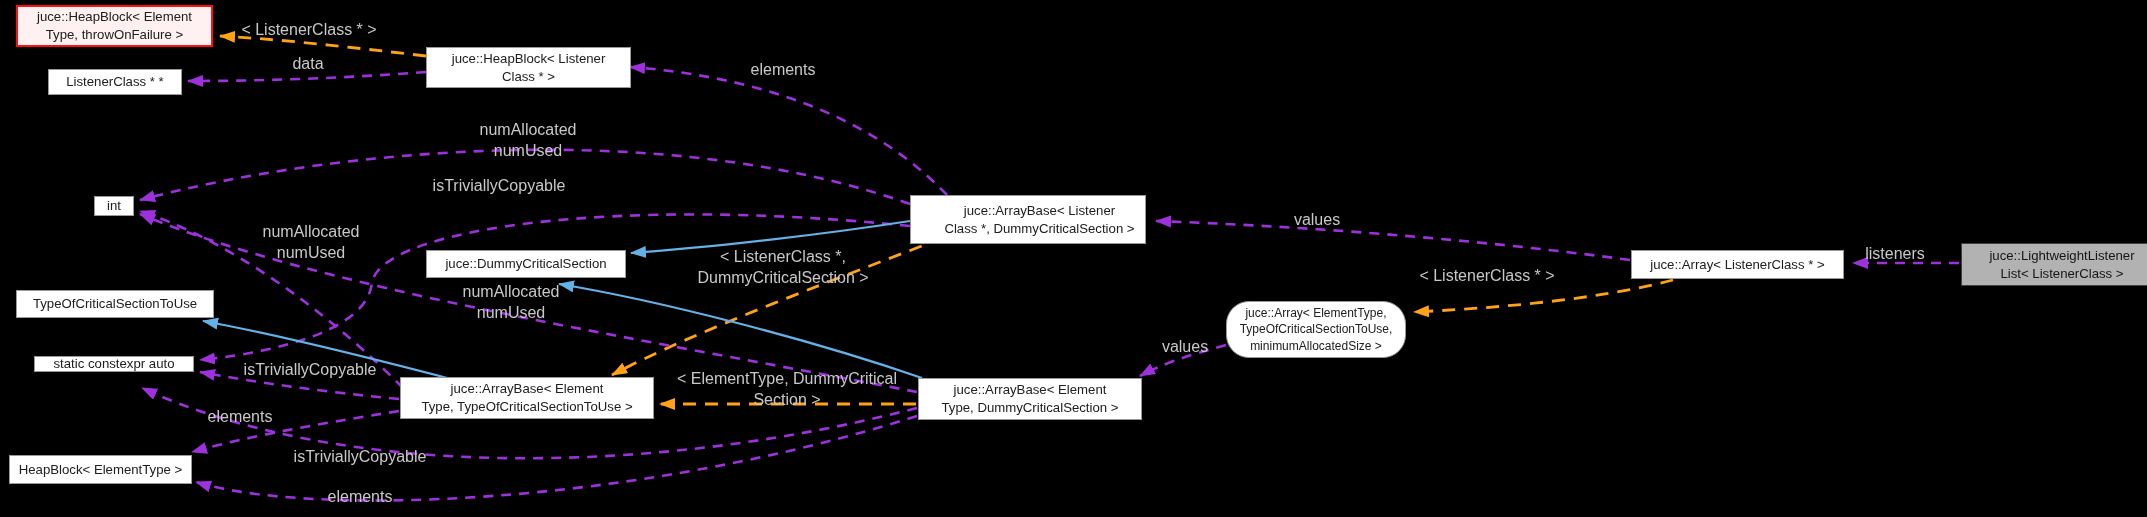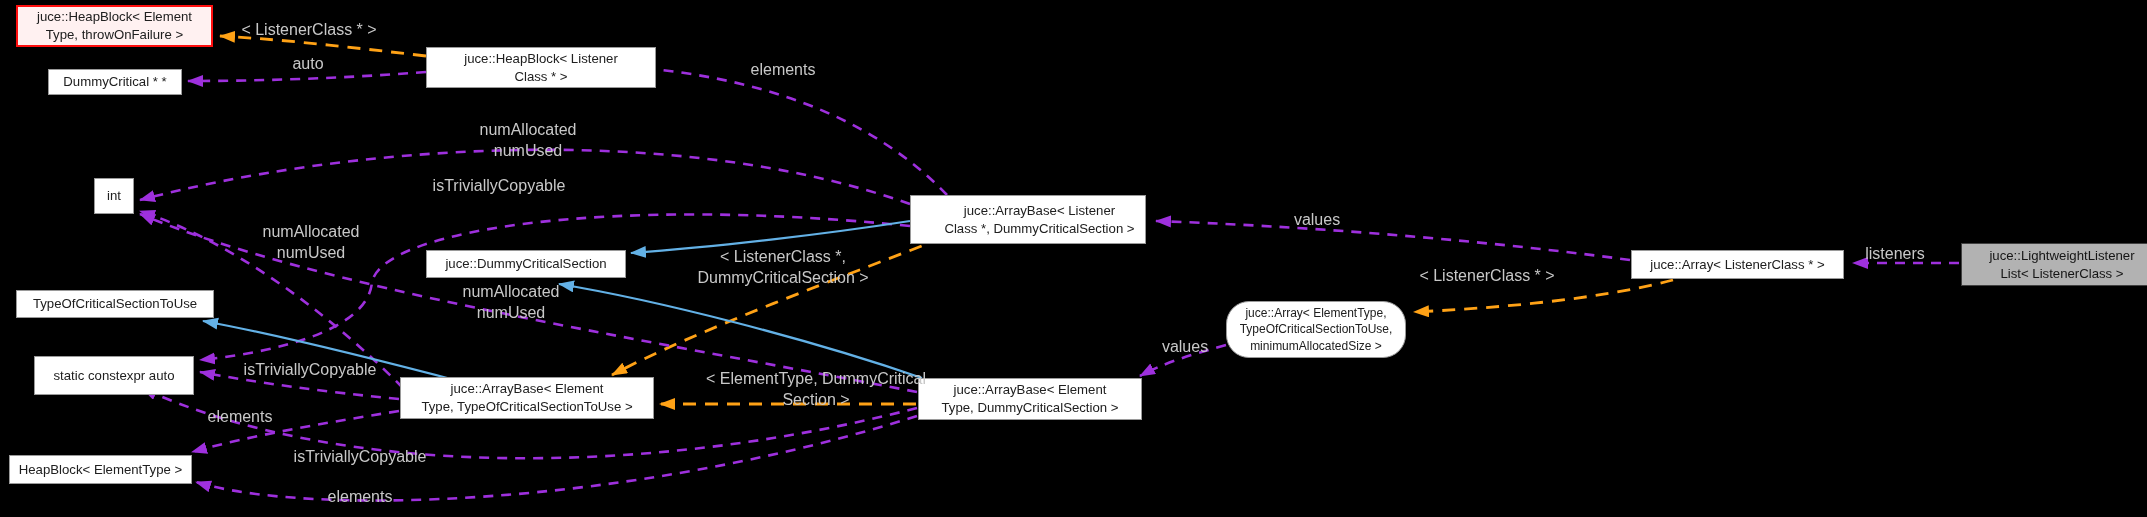--- a/index.html
+++ b/index.html
@@ -63,58 +63,58 @@
         <path d="M 910,404 L 654,404" class="edge template" marker-end="url(#arrow-template)"></path>
         <path d="M 916,378 C 800,338 650,300 553,284" class="edge inheritance" marker-end="url(#arrow-inheritance)"></path>
         <path d="M 911,392 C 620,336 310,288 134,214" class="edge usage" marker-end="url(#arrow-usage)"></path>
         <path d="M 911,408 C 640,478 330,478 136,388" class="edge usage" marker-end="url(#arrow-usage)"></path>
         <path d="M 911,416 C 620,508 300,516 190,482" class="edge usage" marker-end="url(#arrow-usage)"></path>
       </g>
   </svg>
   <div>
       <div class="node highlight" style="left: 10px; top: 5px; width: 197px; height: 42px;">juce::HeapBlock&lt; Element
 Type, throwOnFailure &gt;</div>
-      <div class="node " style="left: 42px; top: 69px; width: 134px; height: 26px;">DummyCritical * *</div>
-      <div class="node " style="left: 420px; top: 47px; width: 230px; height: 41px;">juce::HeapBlock&lt; Listener
+      <div class="node " style="left: 42px; top: 69px; width: 134px; height: 26px;">ListenerClass * *</div>
+      <div class="node " style="left: 420px; top: 47px; width: 205px; height: 41px;">juce::HeapBlock&lt; Listener
 Class * &gt;</div>
-      <div class="node " style="left: 88px; top: 178px; width: 40px; height: 36px;">int</div>
+      <div class="node " style="left: 88px; top: 196px; width: 40px; height: 20px;">int</div>
       <div class="node " style="left: 420px; top: 250px; width: 200px; height: 28px;">juce::DummyCriticalSection</div>
       <div class="node " style="left: 10px; top: 290px; width: 198px; height: 28px; text-align: center;">TypeOfCriticalSectionToUse</div>
-      <div class="node " style="left: 28px; top: 356px; width: 160px; height: 39px;">static constexpr auto</div>
+      <div class="node " style="left: 28px; top: 356px; width: 160px; height: 16px;">static constexpr auto</div>
       <div class="node " style="left: 394px; top: 377px; width: 254px; height: 42px;">juce::ArrayBase&lt; Element
 Type, TypeOfCriticalSectionToUse &gt;</div>
       <div class="node " style="left: 3px; top: 455px; width: 183px; height: 29px;">HeapBlock&lt; ElementType &gt;</div>
       <div class="node " style="left: 904px; top: 195px; width: 236px; height: 49px; padding-left: 26px;">juce::ArrayBase&lt; Listener
 Class *, DummyCriticalSection &gt;</div>
       <div class="node " style="left: 912px; top: 378px; width: 224px; height: 42px;">juce::ArrayBase&lt; Element
 Type, DummyCriticalSection &gt;</div>
       <div class="node " style="left: 1220px; top: 301px; width: 180px; height: 57px; font-size: 12px; border-radius: 23px;">juce::Array&lt; ElementType,
 TypeOfCriticalSectionToUse,
 minimumAllocatedSize &gt;</div>
       <div class="node " style="left: 1625px; top: 250px; width: 213px; height: 29px;">juce::Array&lt; ListenerClass * &gt;</div>
       <div class="node main" style="left: 1955px; top: 243px; width: 202px; height: 43px;">juce::LightweightListener
 List&lt; ListenerClass &gt;</div>
     </div>
   <div>
       <div class="edge-label" style="left: 303px; top: 30px;">&lt; ListenerClass * &gt;</div>
-      <div class="edge-label" style="left: 302px; top: 64px;">auto</div>
+      <div class="edge-label" style="left: 302px; top: 64px;">data</div>
       <div class="edge-label" style="left: 777px; top: 70px;">elements</div>
       <div class="edge-label" style="left: 522px; top: 141px;">numAllocated
 numUsed</div>
       <div class="edge-label" style="left: 493px; top: 186px;">isTriviallyCopyable</div>
       <div class="edge-label" style="left: 1311px; top: 220px;">values</div>
       <div class="edge-label" style="left: 1889px; top: 254px;">listeners</div>
       <div class="edge-label" style="left: 777px; top: 268px;">&lt; ListenerClass *,
 DummyCriticalSection &gt;</div>
       <div class="edge-label" style="left: 1179px; top: 347px;">values</div>
       <div class="edge-label" style="left: 1481px; top: 276px;">&lt; ListenerClass * &gt;</div>
       <div class="edge-label" style="left: 305px; top: 243px;">numAllocated
 numUsed</div>
       <div class="edge-label" style="left: 304px; top: 370px;">isTriviallyCopyable</div>
       <div class="edge-label" style="left: 234px; top: 417px;">elements</div>
-      <div class="edge-label" style="left: 810px; top: 390px;">&lt; ElementType, DummyCritical
+      <div class="edge-label" style="left: 781px; top: 390px;">&lt; ElementType, DummyCritical
 Section &gt;</div>
       <div class="edge-label" style="left: 505px; top: 303px;">numAllocated
 numUsed</div>
       <div class="edge-label" style="left: 354px; top: 457px;">isTriviallyCopyable</div>
       <div class="edge-label" style="left: 354px; top: 497px;">elements</div>
     </div>
 </div>
 
 </body></html>

